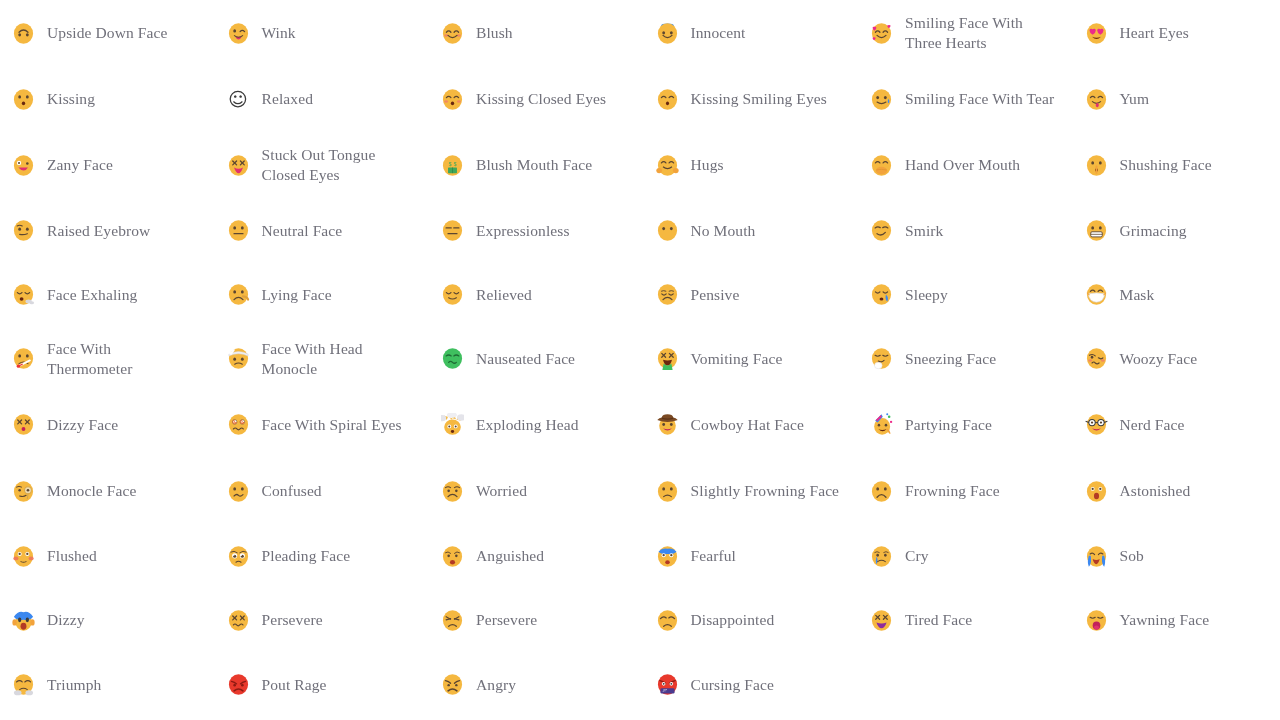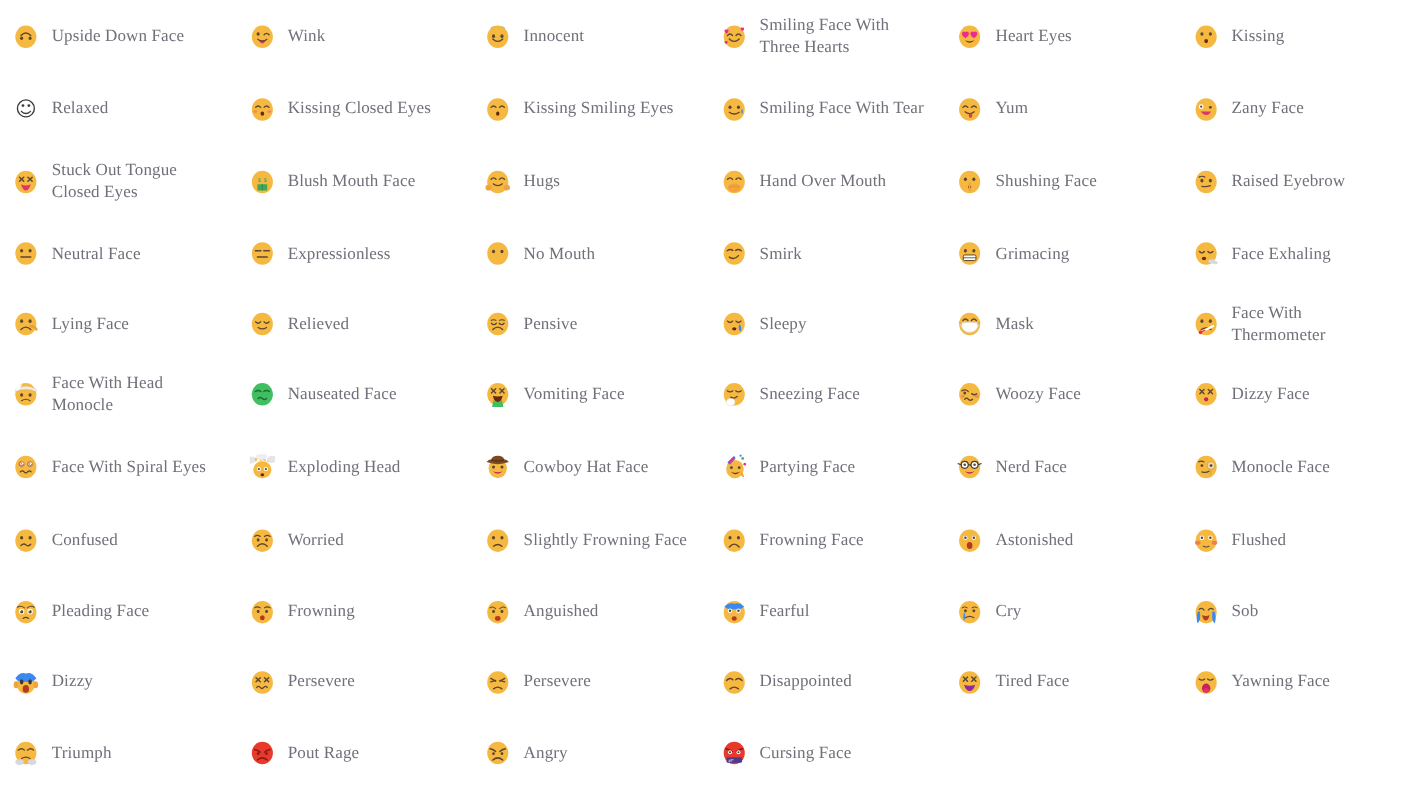--- a/index.html
+++ b/index.html
@@ -85,20 +85,33 @@
           <path d="M20.5 15 q3.5 -4 7 0" stroke="#5c4630" stroke-width="2" fill="none" stroke-linecap="round"></path>
           <path d="M13 23 q5 9 10 0 z" fill="#e0326e"></path>
           <path d="M11 21 q7 6 14 0" stroke="#5c4630" stroke-width="1.6" fill="none"></path>
         </svg>
       </span>
       <span class="emoji-label">Wink</span>
     </div>
     <div class="emoji-cell">
       <span class="emoji-icon">
         <svg viewBox="0 0 36 36" xmlns="http://www.w3.org/2000/svg">
+          <ellipse cx="18" cy="18" rx="15" ry="16" fill="#f5b840"></ellipse>
+          <path d="M8.5 16 q3.5 -4 7 0" stroke="#5c4630" stroke-width="2" fill="none" stroke-linecap="round"></path>
+          <path d="M20.5 16 q3.5 -4 7 0" stroke="#5c4630" stroke-width="2" fill="none" stroke-linecap="round"></path>
+          <ellipse cx="8" cy="21" rx="3" ry="2" fill="#f07a6a" opacity="0.75"></ellipse>
+          <ellipse cx="28" cy="21" rx="3" ry="2" fill="#f07a6a" opacity="0.75"></ellipse>
+          <path d="M11 21 q7 7 14 0" stroke="#5c4630" stroke-width="2" fill="none" stroke-linecap="round"></path>
+        </svg>
+      </span>
+      <span class="emoji-label">Blush</span>
+    </div>
+    <div class="emoji-cell">
+      <span class="emoji-icon">
+        <svg viewBox="0 0 36 36" xmlns="http://www.w3.org/2000/svg">
           <ellipse cx="18" cy="6" rx="9" ry="2.6" fill="none" stroke="#4a90e2" stroke-width="2"></ellipse>
           <ellipse cx="18" cy="18" rx="15" ry="16" fill="#f5b840"></ellipse>
           <ellipse cx="12" cy="17" rx="2.2" ry="2.53" fill="#5c4630"></ellipse>
           <ellipse cx="24" cy="17" rx="2.2" ry="2.53" fill="#5c4630"></ellipse>
           <path d="M11 21 q7 7 14 0" stroke="#5c4630" stroke-width="2" fill="none" stroke-linecap="round"></path>
         </svg>
       </span>
       <span class="emoji-label">Innocent</span>
     </div>
     <div class="emoji-cell">
@@ -675,33 +688,20 @@
           <circle cx="22.6" cy="16" r="1" fill="#fff"></circle>
           <path d="M14 27 q4 -3 8 0" stroke="#5c4630" stroke-width="1.6" fill="none" stroke-linecap="round"></path>
         </svg>
       </span>
       <span class="emoji-label">Pleading Face</span>
     </div>
     <div class="emoji-cell">
       <span class="emoji-icon">
         <svg viewBox="0 0 36 36" xmlns="http://www.w3.org/2000/svg">
           <ellipse cx="18" cy="18" rx="15" ry="16" fill="#f5b840"></ellipse>
-          <path d="M7 12 q4 -3 8 0" stroke="#5c4630" stroke-width="1.5" fill="none" stroke-linecap="round"></path>
-          <path d="M21 12 q4 -3 8 0" stroke="#5c4630" stroke-width="1.5" fill="none" stroke-linecap="round"></path>
-          <ellipse cx="12" cy="17" rx="2" ry="2.3" fill="#5c4630"></ellipse>
-          <ellipse cx="24" cy="17" rx="2" ry="2.3" fill="#5c4630"></ellipse>
-          <ellipse cx="18" cy="26" rx="3.4" ry="3.6" fill="#b33a24"></ellipse>
-        </svg>
-      </span>
-      <span class="emoji-label">Frowning</span>
-    </div>
-    <div class="emoji-cell">
-      <span class="emoji-icon">
-        <svg viewBox="0 0 36 36" xmlns="http://www.w3.org/2000/svg">
-          <ellipse cx="18" cy="18" rx="15" ry="16" fill="#f5b840"></ellipse>
           <path d="M7 12 q4 -3 8 1" stroke="#5c4630" stroke-width="1.5" fill="none" stroke-linecap="round"></path>
           <path d="M21 13 q4 -4 8 -1" stroke="#5c4630" stroke-width="1.5" fill="none" stroke-linecap="round"></path>
           <ellipse cx="12" cy="17" rx="2" ry="2.3" fill="#5c4630"></ellipse>
           <ellipse cx="24" cy="17" rx="2" ry="2.3" fill="#5c4630"></ellipse>
           <ellipse cx="18" cy="27" rx="4" ry="3.4" fill="#b33a24"></ellipse>
         </svg>
       </span>
       <span class="emoji-label">Anguished</span>
     </div>
     <div class="emoji-cell">

